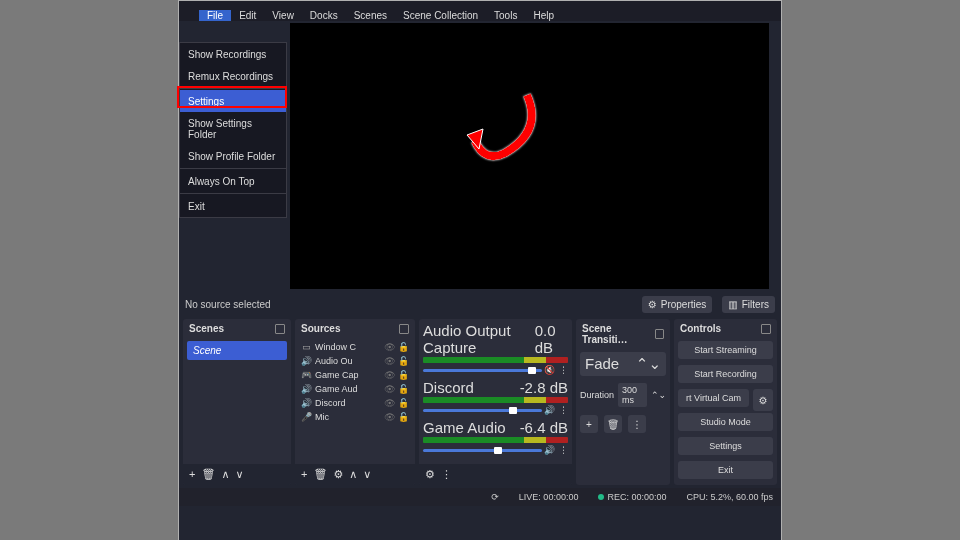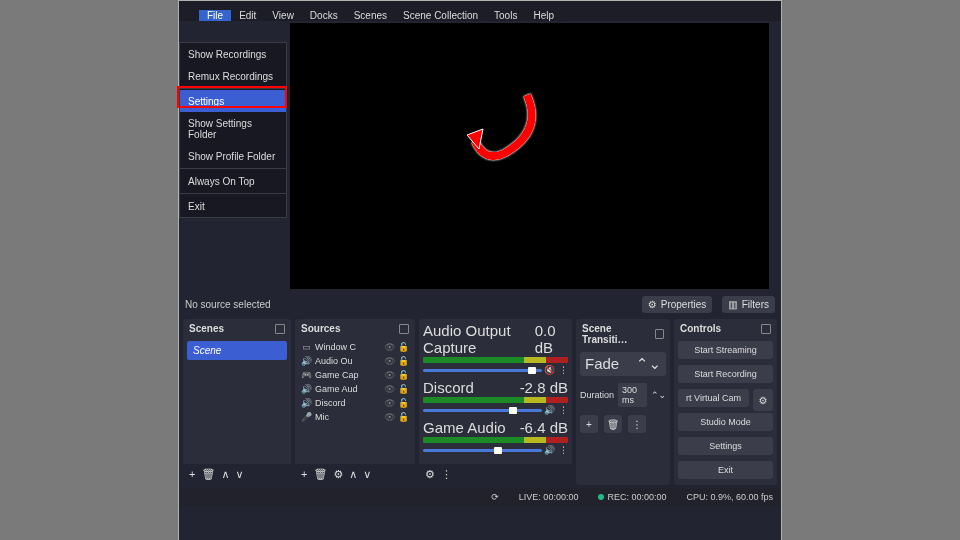--- a/index.html
+++ b/index.html
@@ -272,15 +272,15 @@
         <div class="cbtn">Settings</div>
         <div class="cbtn">Exit</div>
       </div>
     </div>
   </div>
 
   <div class="statusbar">
     <span>⟳</span>
     <span><span>LIVE: 00:00:00</span></span>
     <span><span class="dot"></span><span>REC: 00:00:00</span></span>
-    <span>CPU: 0.9%, 60.00 fps</span>
+    <span>CPU: 5.2%, 60.00 fps</span>
   </div>
 </div>
 
 </body></html>

